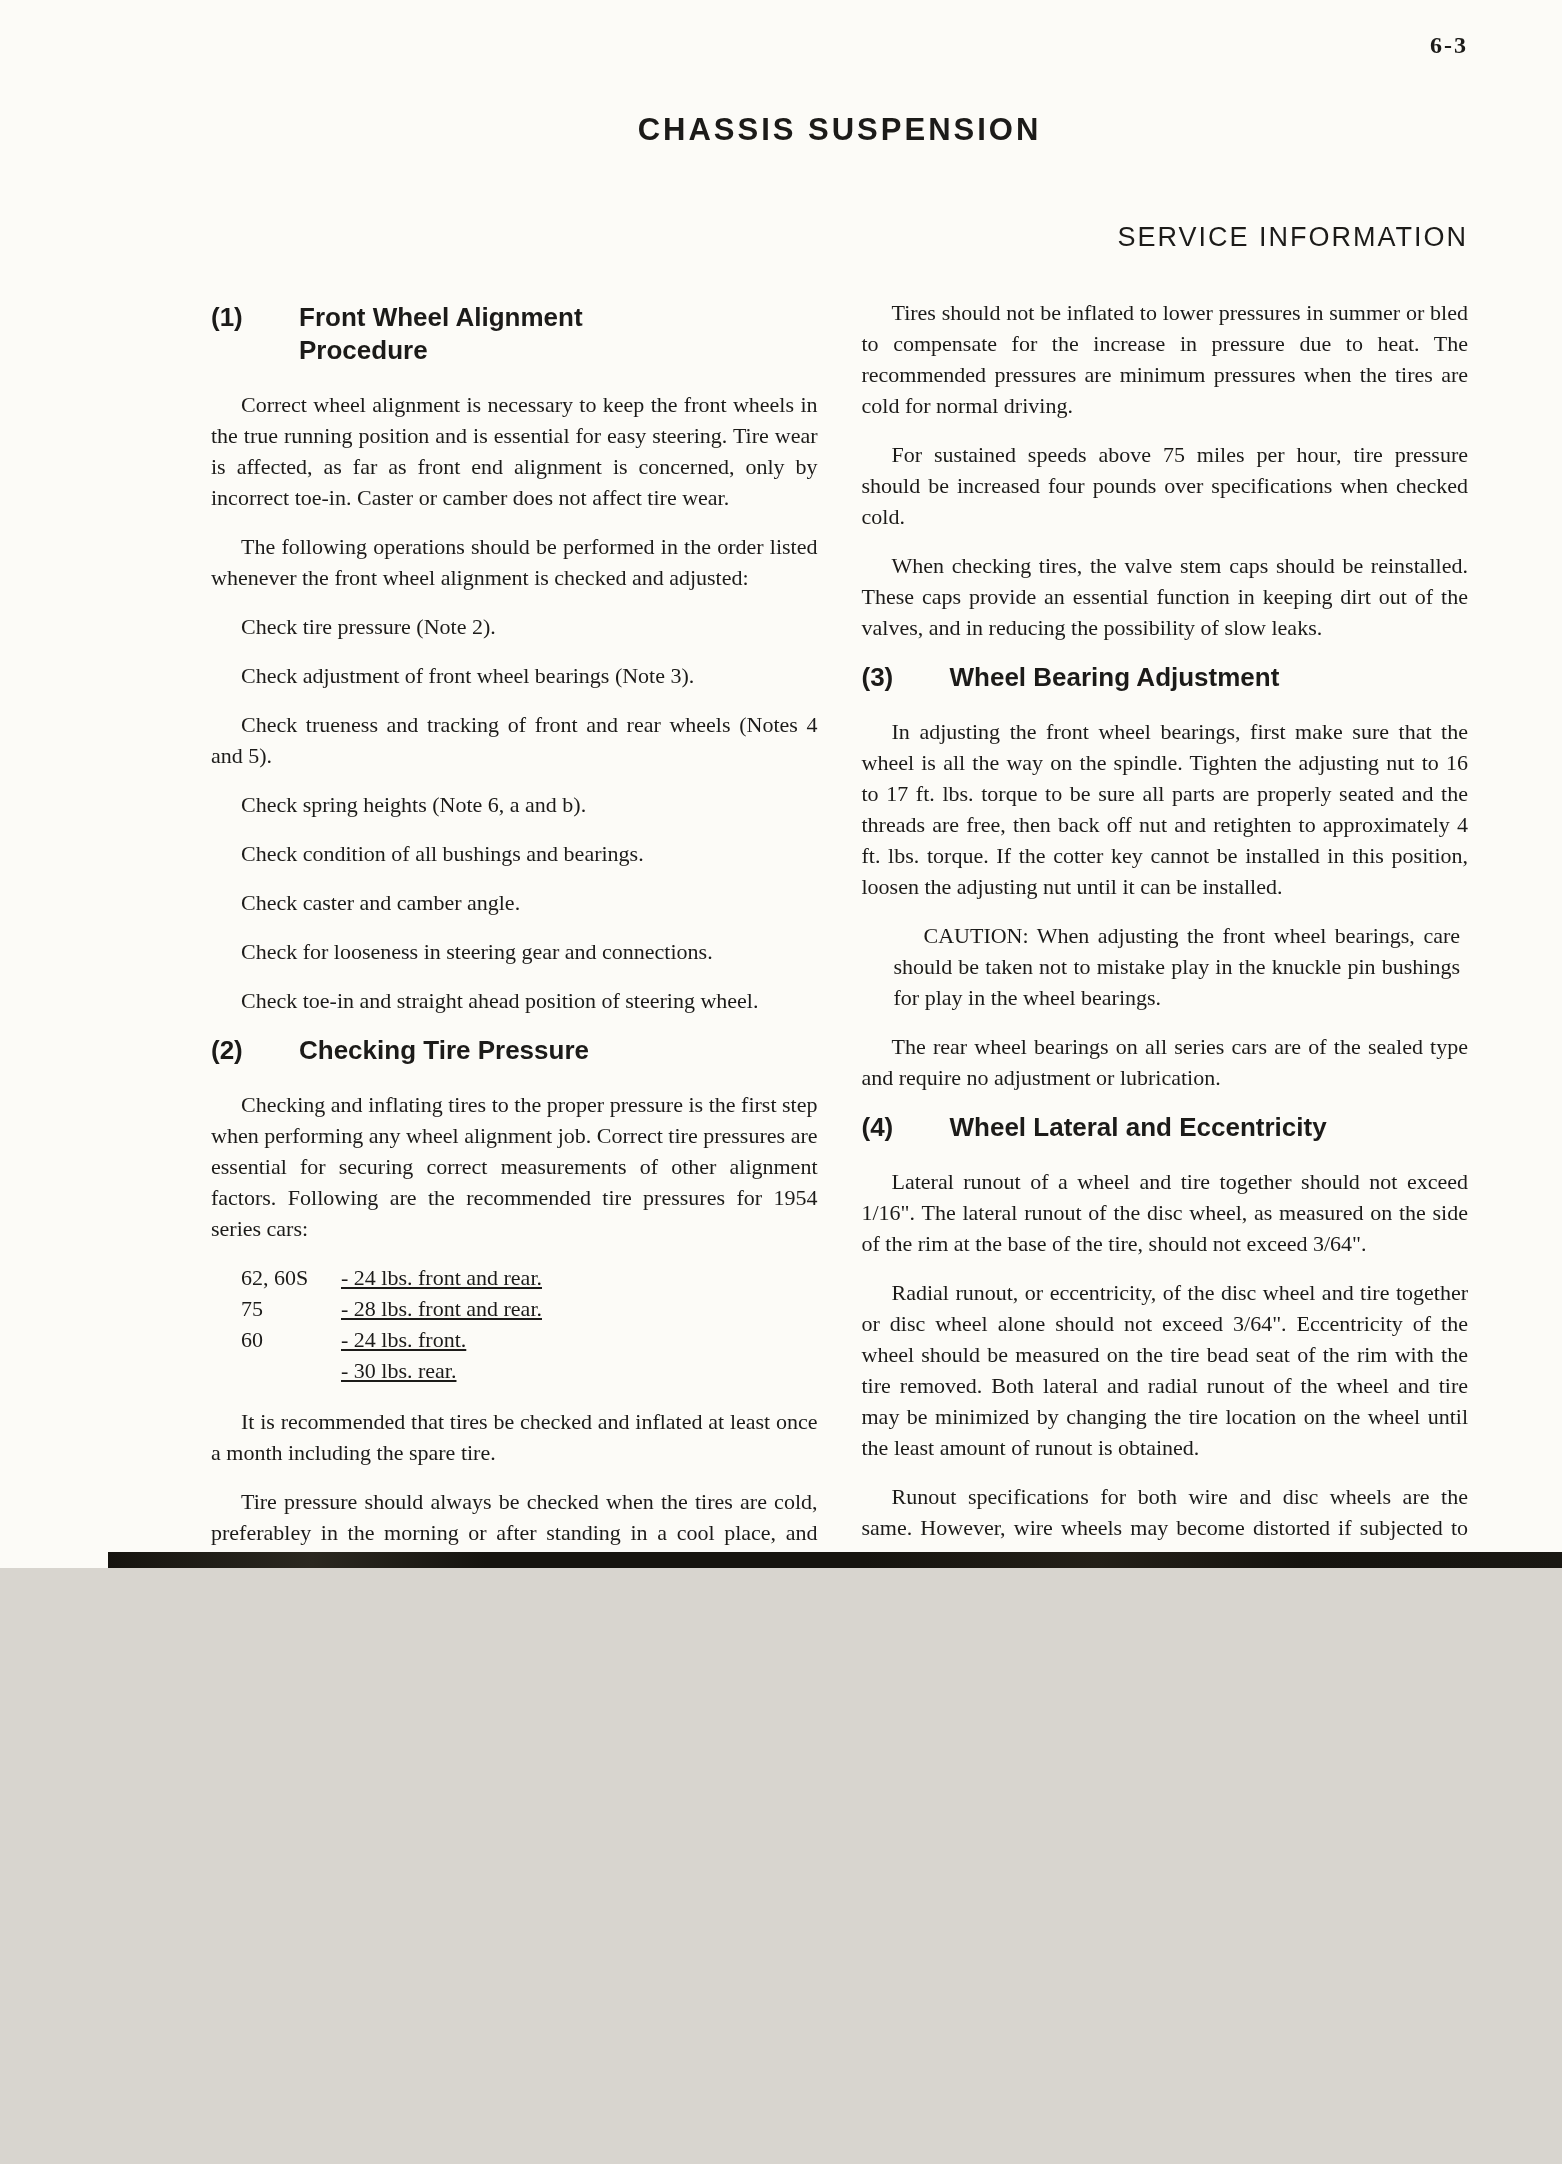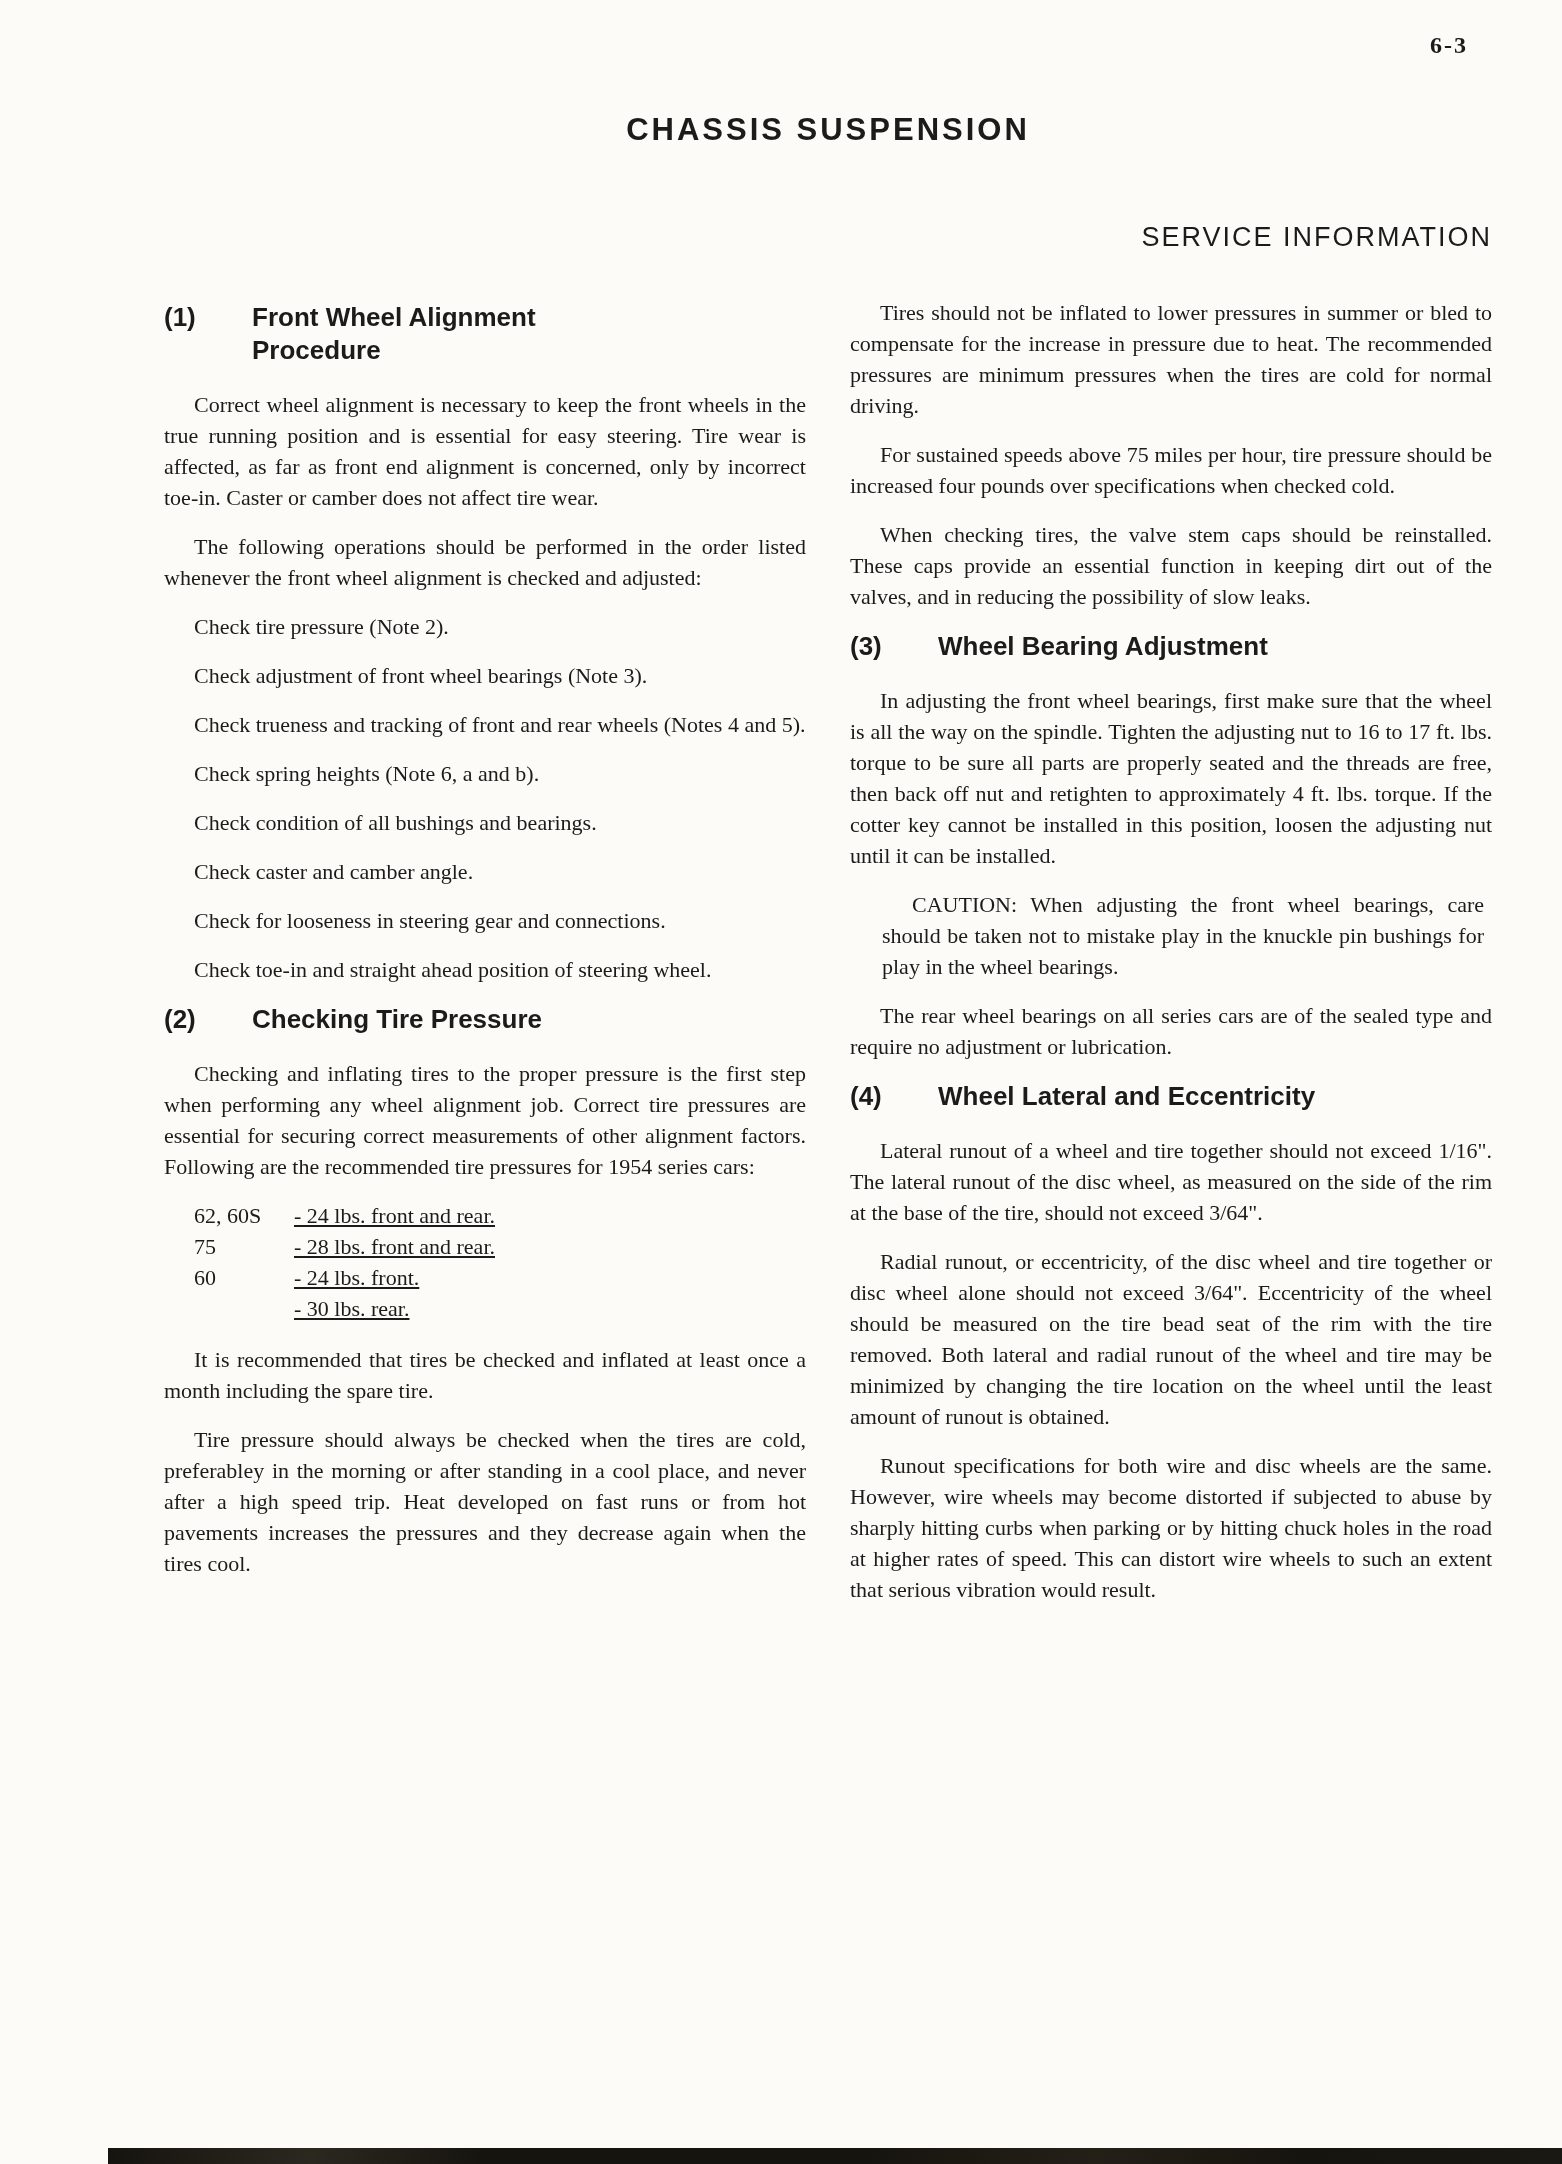--- a/index.html
+++ b/index.html
@@ -1,27 +1,28 @@
 <!DOCTYPE html>
 <html><head>
 <meta charset="utf-8">
 <style>
   html, body { margin: 0; padding: 0; background: #d8d5cf; }
   .page {
     position: relative;
     width: 1562px;
-    height: 2164px;
+    height: 1568px;
     margin: 0 auto;
     background: #fcfbf7;
     color: #1c1b19;
     font-family: "Liberation Serif", serif;
     overflow: hidden;
   }
   .content {
-    padding: 0 70px 0 164px;
+    padding: 0 94px 0 164px;
+    margin-left: 47px;
   }
   .page-number {
     position: absolute;
     top: 32px;
     right: 94px;
     font-size: 24px;
     letter-spacing: 2px;
     font-weight: 600;
   }
   .doc-title {

